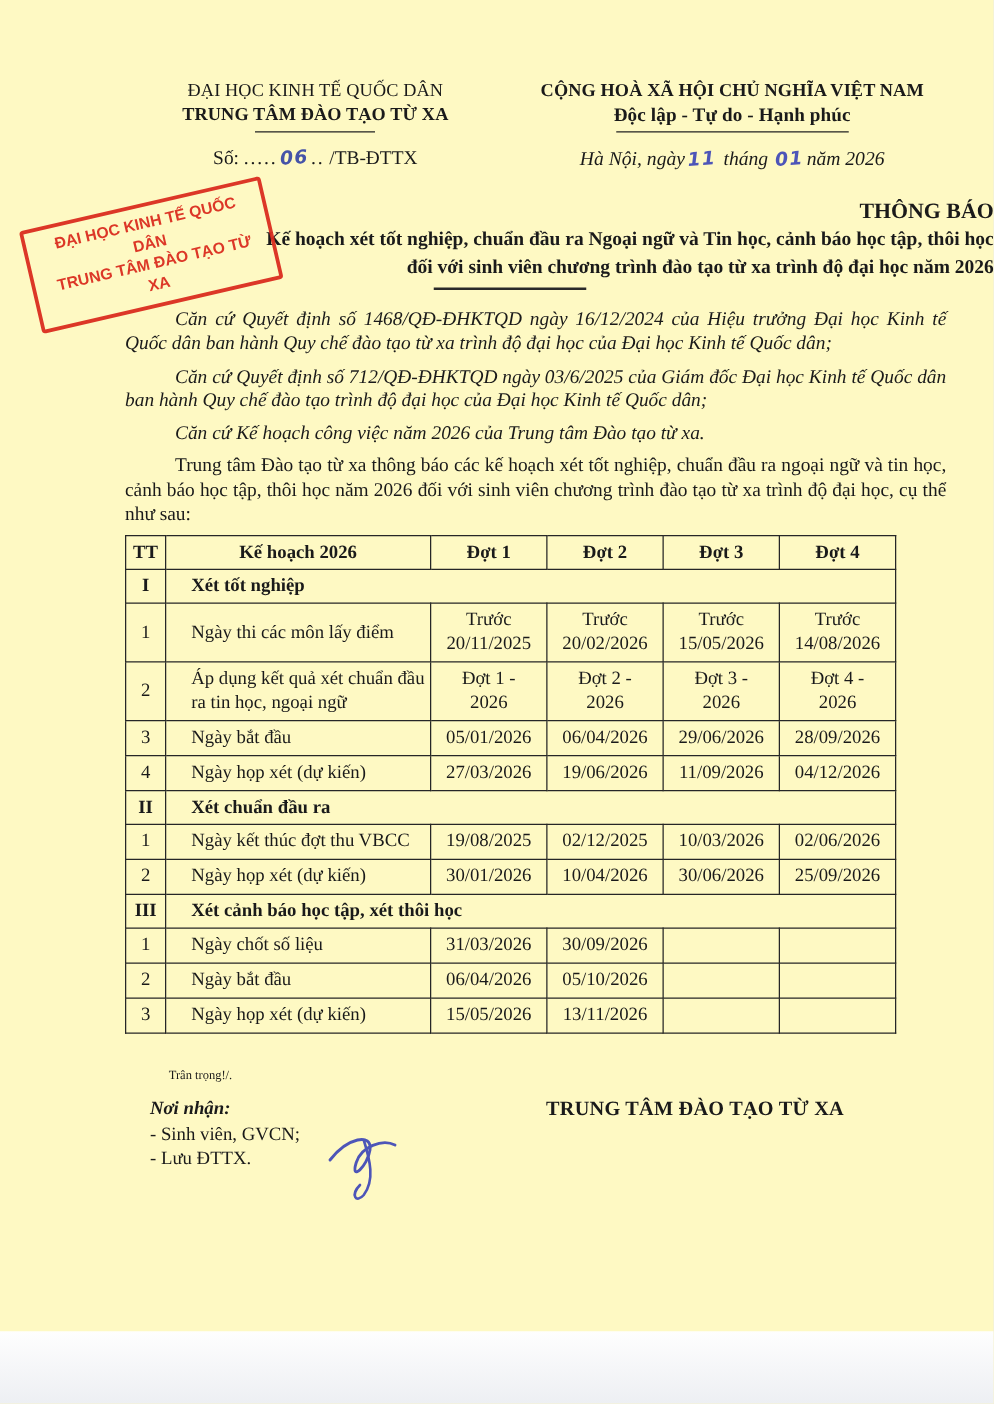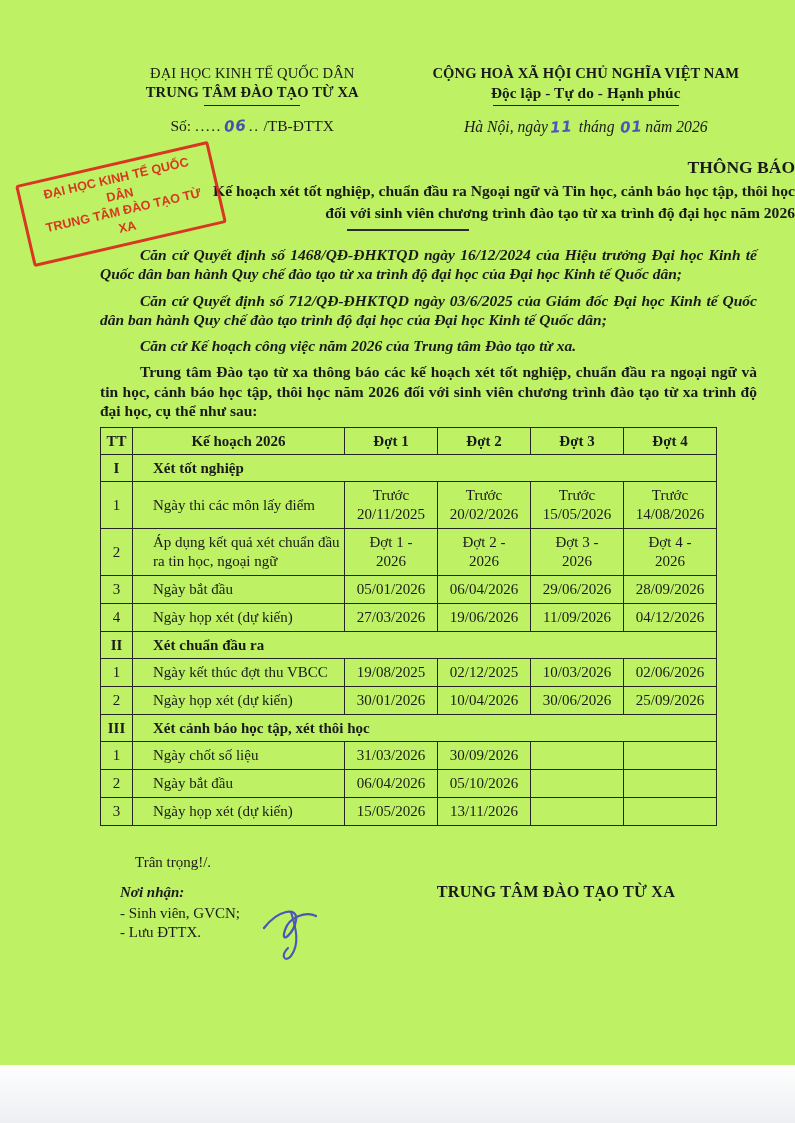--- a/index.html
+++ b/index.html
@@ -1,20 +1,20 @@
 <!DOCTYPE html>
 <html><head>
 <meta charset="utf-8">
 <style>
   html,body{margin:0;padding:0;background:#e9e9ea;}
   .page{
     position:relative;
     width:795px;height:1123px;
     margin:0 auto;
-    background:#bef264;
+    background:#fef9c3;
     color:#1a1a1a;
     font-family:"Liberation Serif","DejaVu Serif",serif;
     overflow:hidden;
     box-sizing:border-box;
     padding-top:64px;
   }
   
   .hdr{display:flex;align-items:flex-start;}
   .hdr-left{width:330px;margin-left:88px;text-align:center;}
   .hdr-right{width:340px;margin-left:auto;margin-right:40px;text-align:center;}
@@ -50,21 +50,21 @@
     text-align:center;
     opacity:.93;
     box-sizing:border-box;
   }
   
   .title-blk{text-align:right;margin-top:20px;margin-left:20px;}
   .doc-title{font-size:17.5px;font-weight:bold;line-height:22px;}
   .doc-sub{font-size:15.6px;font-weight:bold;line-height:21.5px;margin-top:2px;}
   .rule-title{width:122px;border-top:2px solid #2a2a2a;margin:6px auto 0;}
   
-  .body-text{margin:14px 38px 0 100px;font-weight:bold;}
+  .body-text{margin:14px 38px 0 100px;}
   .body-text p{
     margin:0 0 7px;
     font-size:15.5px;line-height:19.3px;
     text-align:justify;text-indent:40px;
   }
   .body-text p.it{font-style:italic;}
   
   table.sched{
     border-collapse:collapse;
     margin:0 0 0 100px;
@@ -81,21 +81,21 @@
   }
   .sched .hd{font-weight:bold;text-align:center;height:24px;}
   .sched .sec-no{font-weight:bold;text-align:center;}
   .sched .sec-title{font-weight:bold;padding-left:20px;height:24px;}
   .sched .no{text-align:center;}
   .sched .lbl{padding-left:20px;}
   .sched .val{text-align:center;white-space:pre-line;}
   .sched .tall td{height:44px;}
   .sched .short td{height:25px;}
   
-  .closing{margin:28px 0 0 135px;font-size:15px;}
+  .closing{margin:28px 0 0 135px;font-size:10px;}
   .footer-row{display:flex;margin-top:12px;}
   .recipients{margin-left:120px;font-size:15px;line-height:19px;}
   .recipients .lbl-nn{font-weight:bold;font-style:italic;margin-bottom:2px;}
   .sig-block{position:absolute;left:411px;width:290px;text-align:center;}
   .sig-org{font-size:16.2px;font-weight:bold;letter-spacing:.2px;}
   .scribble{position:absolute;left:258px;top:902px;}
   .scan-band{
     position:absolute;left:0;right:0;bottom:0;height:58px;
     background:linear-gradient(#fefefe, #edeff3);
     pointer-events:none;

